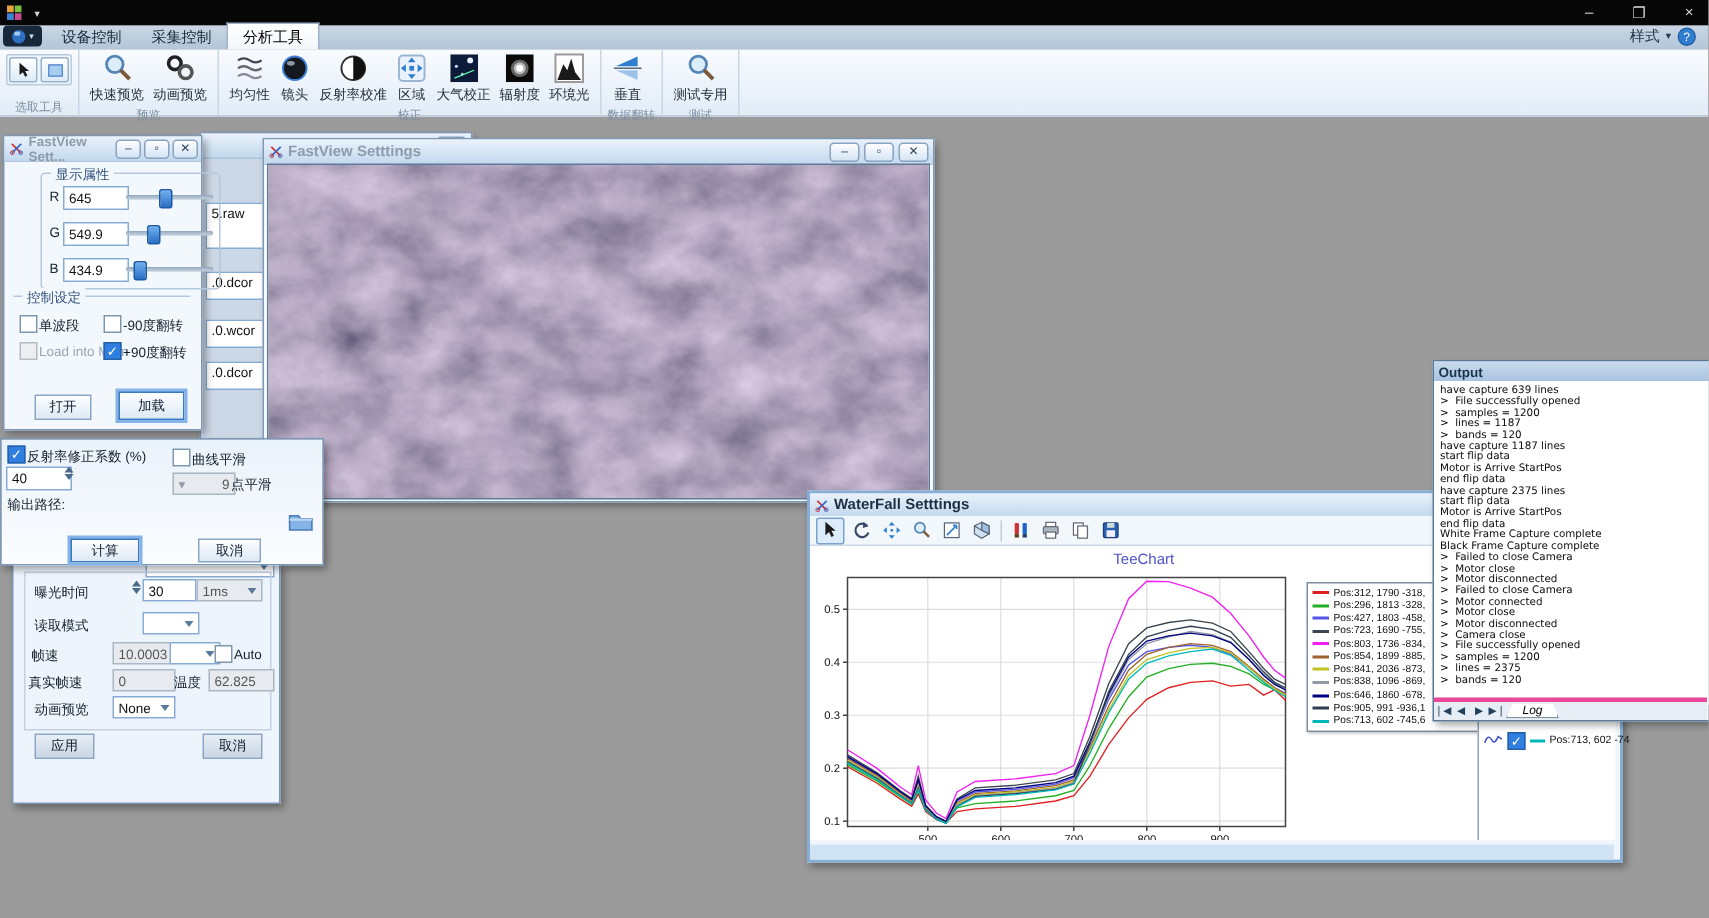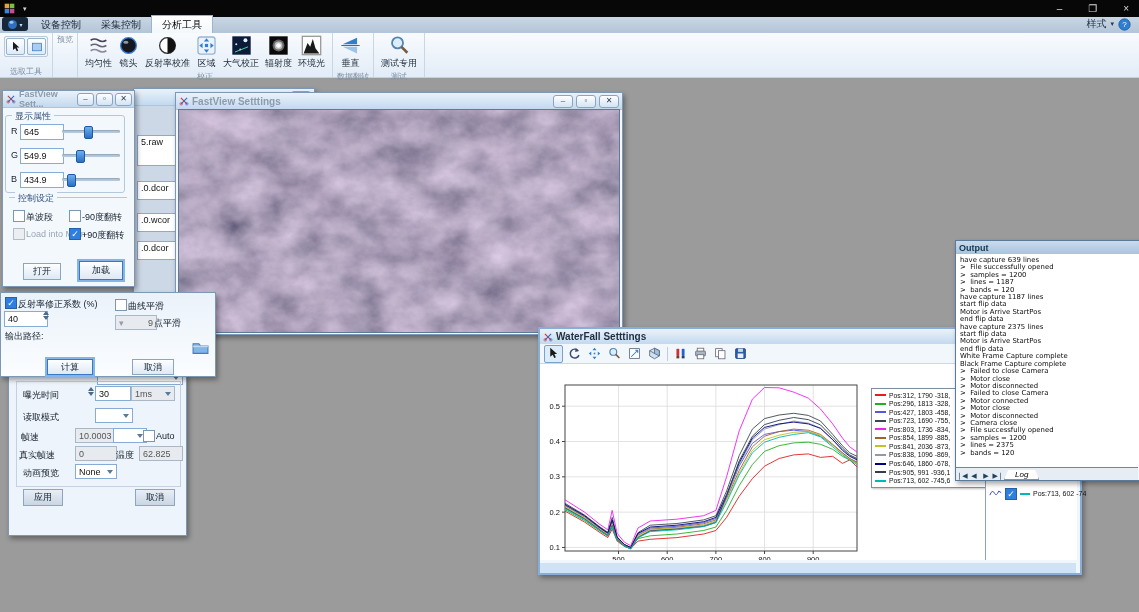--- a/index.html
+++ b/index.html
@@ -122,20 +122,36 @@
           <div class="minibtn">
             <svg viewBox="0 0 16 16" width="12" height="12">
               <rect x="2" y="3" width="12" height="10" fill="#a8cdf0" stroke="#3c78c8"></rect>
             </svg>
           </div>
         </div>
       </div>
       <div class="rlabel">选取工具</div>
     </div>
     <div class="rgroup">
+      <div class="rbtns">
+        <div class="rbtn">
+          <svg viewBox="0 0 16 16" width="21" height="21">
+            <circle cx="6.5" cy="6" r="4.2" fill="#ddeefb" stroke="#5585b5" stroke-width="1.4"></circle>
+            <line x1="9.5" y1="9" x2="14" y2="13.5" stroke="#7a5a3a" stroke-width="2"></line>
+          </svg>
+          <span>快速预览</span>
+        </div>
+        <div class="rbtn">
+          <svg viewBox="0 0 16 16" width="21" height="21">
+            <circle cx="5" cy="5.5" r="3.2" fill="none" stroke="#222" stroke-width="1.8"></circle>
+            <circle cx="10.5" cy="10" r="3.2" fill="none" stroke="#555" stroke-width="1.8"></circle>
+          </svg>
+          <span>动画预览</span>
+        </div>
+      </div>
       <div class="rlabel">预览</div>
     </div>
     <div class="rgroup">
       <div class="rbtns">
         <div class="rbtn">
           <svg viewBox="0 0 16 16" width="21" height="21">
             <path d="M2 4 Q5 2 8 4 T14 4" fill="none" stroke="#445" stroke-width="1.2"></path>
             <path d="M2 8 Q5 6 8 8 T14 8" fill="none" stroke="#667" stroke-width="1.2"></path>
             <path d="M2 12 Q5 10 8 12 T14 12" fill="none" stroke="#889" stroke-width="1.2"></path>
           </svg>
@@ -336,20 +352,21 @@
       <div class="wfic">
         <svg viewBox="0 0 16 16" width="13" height="13">
           <rect x="2" y="2" width="12" height="12" rx="1" fill="#2a5fae" stroke="#1a3f7e"></rect>
           <rect x="5" y="2" width="6" height="4" fill="#ccdddd"></rect>
           <rect x="4.5" y="8" width="7" height="5.5" fill="#eeeeff"></rect>
         </svg>
       </div>
     </div>
 
   <div style="position:absolute;left:0;top:35px;width:445px;height:196px;background:#fff">
+    <div style="position:absolute;left:0;top:4px;width:445px;text-align:center;font-size:10px;color:#5050d0">TeeChart</div>
     <svg id="chartsvg" width="445" height="196" style="position:absolute;left:0;top:0">
         <rect x="25" y="21" width="292" height="166" fill="#ffffff"></rect>
         <line x1="78.53333333333333" y1="21" x2="78.53333333333333" y2="187" stroke="#dcdcdc" stroke-width="0.8"></line>
         <line x1="127.2" y1="21" x2="127.2" y2="187" stroke="#dcdcdc" stroke-width="0.8"></line>
         <line x1="175.86666666666667" y1="21" x2="175.86666666666667" y2="187" stroke="#dcdcdc" stroke-width="0.8"></line>
         <line x1="224.53333333333333" y1="21" x2="224.53333333333333" y2="187" stroke="#dcdcdc" stroke-width="0.8"></line>
         <line x1="273.2" y1="21" x2="273.2" y2="187" stroke="#dcdcdc" stroke-width="0.8"></line>
         <line x1="25" y1="183.46808510638297" x2="317" y2="183.46808510638297" stroke="#dcdcdc" stroke-width="0.8"></line>
         <line x1="25" y1="148.14893617021278" x2="317" y2="148.14893617021278" stroke="#dcdcdc" stroke-width="0.8"></line>
         <line x1="25" y1="112.82978723404257" x2="317" y2="112.82978723404257" stroke="#dcdcdc" stroke-width="0.8"></line>
@@ -449,21 +466,21 @@
     </div>
   </div>
   <div style="position:absolute;left:0;bottom:0;width:536px;height:10px;background:#cfe3f5"></div>
 </div>
 
 <div class="win" style="left:955px;top:240px;width:184px;height:239px;border-color:#5a7a9a;z-index:6">
   <div class="wtitle" style="height:13px;background:linear-gradient(#cadbee,#a9c3df)">
     <b style="color:#16364f;font-weight:bold;font-size:9px">Output</b>
   </div>
   <div id="outlines" class="olines" style="position:absolute;left:0;top:13px;width:182px;height:213px;background:#fff;overflow:hidden"><div>have capture 639 lines</div><div>&gt;  File successfully opened</div><div>&gt;  samples = 1200</div><div>&gt;  lines = 1187</div><div>&gt;  bands = 120</div><div>have capture 1187 lines</div><div>start flip data</div><div>Motor is Arrive StartPos</div><div>end flip data</div><div>have capture 2375 lines</div><div>start flip data</div><div>Motor is Arrive StartPos</div><div>end flip data</div><div>White Frame Capture complete</div><div>Black Frame Capture complete</div><div>&gt;  Failed to close Camera</div><div>&gt;  Motor close</div><div>&gt;  Motor disconnected</div><div>&gt;  Failed to close Camera</div><div>&gt;  Motor connected</div><div>&gt;  Motor close</div><div>&gt;  Motor disconnected</div><div>&gt;  Camera close</div><div>&gt;  File successfully opened</div><div>&gt;  samples = 1200</div><div>&gt;  lines = 2375</div><div>&gt;  bands = 120</div></div>
-  <div style="position:absolute;left:0;bottom:0;width:182px;height:12px;background:#e6edf4;border-top:1px solid #ec4899;display:flex;align-items:flex-end">
+  <div style="position:absolute;left:0;bottom:0;width:182px;height:12px;background:#e6edf4;border-top:3px solid #ec4899;display:flex;align-items:center">
     <span class="navb">❘◀</span>
     <span class="navb">◀</span>
     <span class="navb">▶</span>
     <span class="navb">▶❘</span>
     <span class="logtab">Log</span>
   </div>
 </div>
 
 <div class="win" style="left:2px;top:90px;width:131px;height:195px;z-index:4">
   <div class="wtitle" style="padding-right:2px">
@@ -475,21 +492,21 @@
           <circle cx="12.5" cy="12.5" r="2" fill="none" stroke="#3366cc"></circle>
         </svg>
       </span>
     <b style="font-size:9px">FastView Sett...</b>
     <span class="wbtns" style="gap:2px">
       <span class="wbtn" style="width:15px">–</span>
       <span class="wbtn" style="width:15px">▫</span>
       <span class="wbtn" style="width:15px">✕</span>
     </span>
   </div>
-  <div class="grp" style="left:2px;top:24px;width:118px;height:76px">
+  <div class="grp" style="left:24px;top:24px;width:118px;height:76px">
     <span class="grplbl">显示属性</span>
     <div id="channels"></div>
   <span class="lbl" style="position:absolute;left:5px;top:10px">R</span>
       <div class="fld" style="position:absolute;left:14px;top:8px;width:36px;height:14px">645</div>
       <div class="slider" style="left:56px;top:14px;width:58px">
         <span class="thumb" style="left:22px"></span>
       </div>
       <span class="lbl" style="position:absolute;left:5px;top:34px">G</span>
       <div class="fld" style="position:absolute;left:14px;top:32px;width:36px;height:14px">549.9</div>
       <div class="slider" style="left:56px;top:38px;width:58px">

